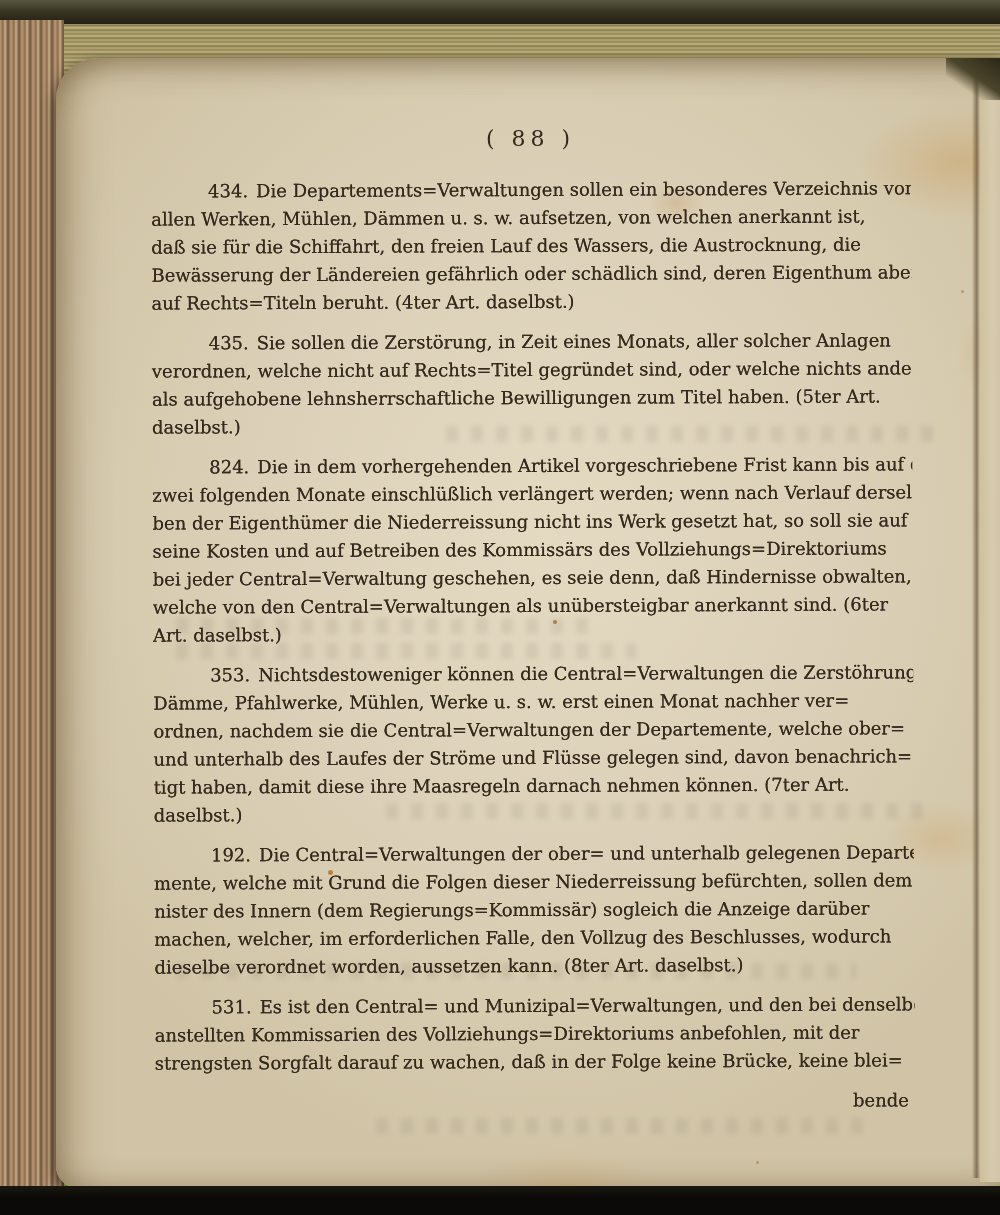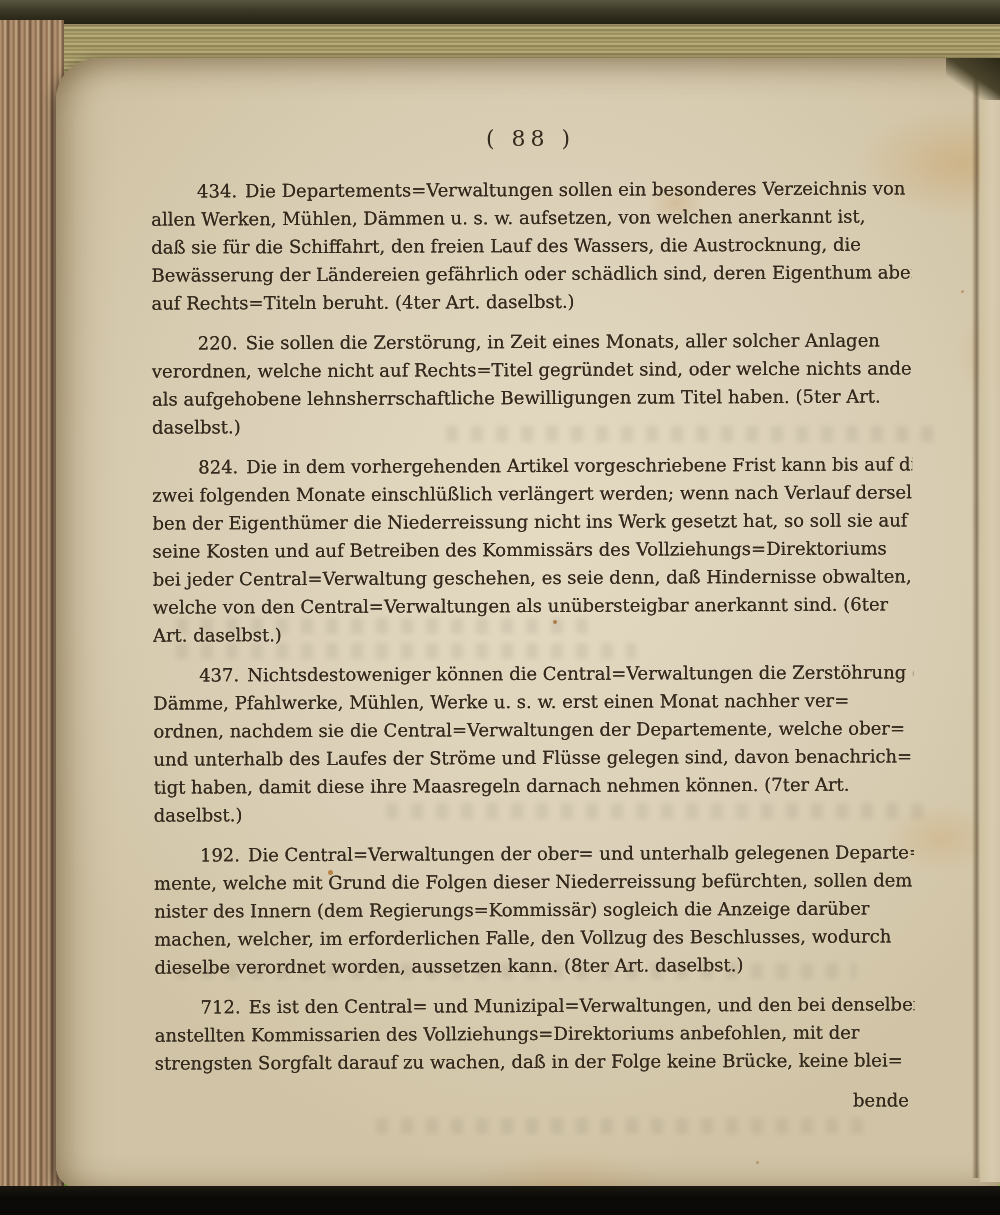--- a/index.html
+++ b/index.html
@@ -90,21 +90,21 @@
   }
   .text-block{
     position:absolute;left:97px;top:118px;width:760px;
     color:#33291c;font-size:18px;line-height:28px;
     transform:rotate(-0.25deg);
     text-shadow:0 0 .6px rgba(46,36,24,.85);
   }
   .paragraph{margin:0 0 12px 0;}
   .line{white-space:nowrap;height:28px;overflow:hidden;}
   .line.first{padding-left:46px;}
-  .para-number{padding-right:8px;}
+  .para-number{padding-right:8px;margin-left:11px;}
   .catchword{text-align:right;padding-right:6px;height:28px;}
 </style>
 </head>
 <body>
 
 <div class="scan">
   <div class="top-strip"></div>
   <div class="top-page-edges"></div>
   <div class="left-page-edges"></div>
 
@@ -136,51 +136,51 @@
     <div class="text-block">
       <div class="paras">
           <div class="paragraph">
             <div class="line first"><span class="para-number">434.</span>Die Departements=Verwaltungen sollen ein besonderes Verzeichnis von</div>
             <div class="line">allen Werken, Mühlen, Dämmen u. s. w. aufsetzen, von welchen anerkannt ist,</div>
             <div class="line">daß sie für die Schiffahrt, den freien Lauf des Wassers, die Austrocknung, die</div>
             <div class="line">Bewässerung der Ländereien gefährlich oder schädlich sind, deren Eigenthum aber</div>
             <div class="line">auf Rechts=Titeln beruht.  (4ter Art. daselbst.)</div>
           </div>
           <div class="paragraph">
-            <div class="line first"><span class="para-number">220.</span>Sie sollen die Zerstörung, in Zeit eines Monats, aller solcher Anlagen</div>
+            <div class="line first"><span class="para-number">435.</span>Sie sollen die Zerstörung, in Zeit eines Monats, aller solcher Anlagen</div>
             <div class="line">verordnen, welche nicht auf Rechts=Titel gegründet sind, oder welche nichts anderes</div>
             <div class="line">als aufgehobene lehnsherrschaftliche Bewilligungen zum Titel haben.  (5ter Art.</div>
             <div class="line">daselbst.)</div>
           </div>
           <div class="paragraph">
             <div class="line first"><span class="para-number">824.</span>Die in dem vorhergehenden Artikel vorgeschriebene Frist kann bis auf die</div>
             <div class="line">zwei folgenden Monate einschlüßlich verlängert werden; wenn nach Verlauf dersel=</div>
             <div class="line">ben der Eigenthümer die Niederreissung nicht ins Werk gesetzt hat, so soll sie auf</div>
             <div class="line">seine Kosten und auf Betreiben des Kommissärs des Vollziehungs=Direktoriums</div>
             <div class="line">bei jeder Central=Verwaltung geschehen, es seie denn, daß Hindernisse obwalten,</div>
             <div class="line">welche von den Central=Verwaltungen als unübersteigbar anerkannt sind.  (6ter</div>
             <div class="line">Art. daselbst.)</div>
           </div>
           <div class="paragraph">
-            <div class="line first"><span class="para-number">437.</span>Nichtsdestoweniger können die Central=Verwaltungen die Zerstöhrung der</div>
+            <div class="line first"><span class="para-number">353.</span>Nichtsdestoweniger können die Central=Verwaltungen die Zerstöhrung der</div>
             <div class="line">Dämme, Pfahlwerke, Mühlen, Werke u. s. w. erst einen Monat nachher ver=</div>
             <div class="line">ordnen, nachdem sie die Central=Verwaltungen der Departemente, welche ober=</div>
             <div class="line">und unterhalb des Laufes der Ströme und Flüsse gelegen sind, davon benachrich=</div>
             <div class="line">tigt haben, damit diese ihre Maasregeln darnach nehmen können.  (7ter Art.</div>
             <div class="line">daselbst.)</div>
           </div>
           <div class="paragraph">
             <div class="line first"><span class="para-number">192.</span>Die Central=Verwaltungen der ober= und unterhalb gelegenen Departe=</div>
             <div class="line">mente, welche mit Grund die Folgen dieser Niederreissung befürchten, sollen dem Mi=</div>
             <div class="line">nister des Innern (dem Regierungs=Kommissär) sogleich die Anzeige darüber</div>
             <div class="line">machen, welcher, im erforderlichen Falle, den Vollzug des Beschlusses, wodurch</div>
             <div class="line">dieselbe verordnet worden, aussetzen kann.  (8ter Art. daselbst.)</div>
           </div>
           <div class="paragraph">
-            <div class="line first"><span class="para-number">712.</span>Es ist den Central= und Munizipal=Verwaltungen, und den bei denselben</div>
+            <div class="line first"><span class="para-number">531.</span>Es ist den Central= und Munizipal=Verwaltungen, und den bei denselben</div>
             <div class="line">anstellten Kommissarien des Vollziehungs=Direktoriums anbefohlen, mit der</div>
             <div class="line">strengsten Sorgfalt darauf zu wachen, daß in der Folge keine Brücke, keine blei=</div>
           </div>
         </div>
       <div class="catchword">bende</div>
     </div>
   </div>
 
   <div class="bottom-strip"></div>
 </div>

